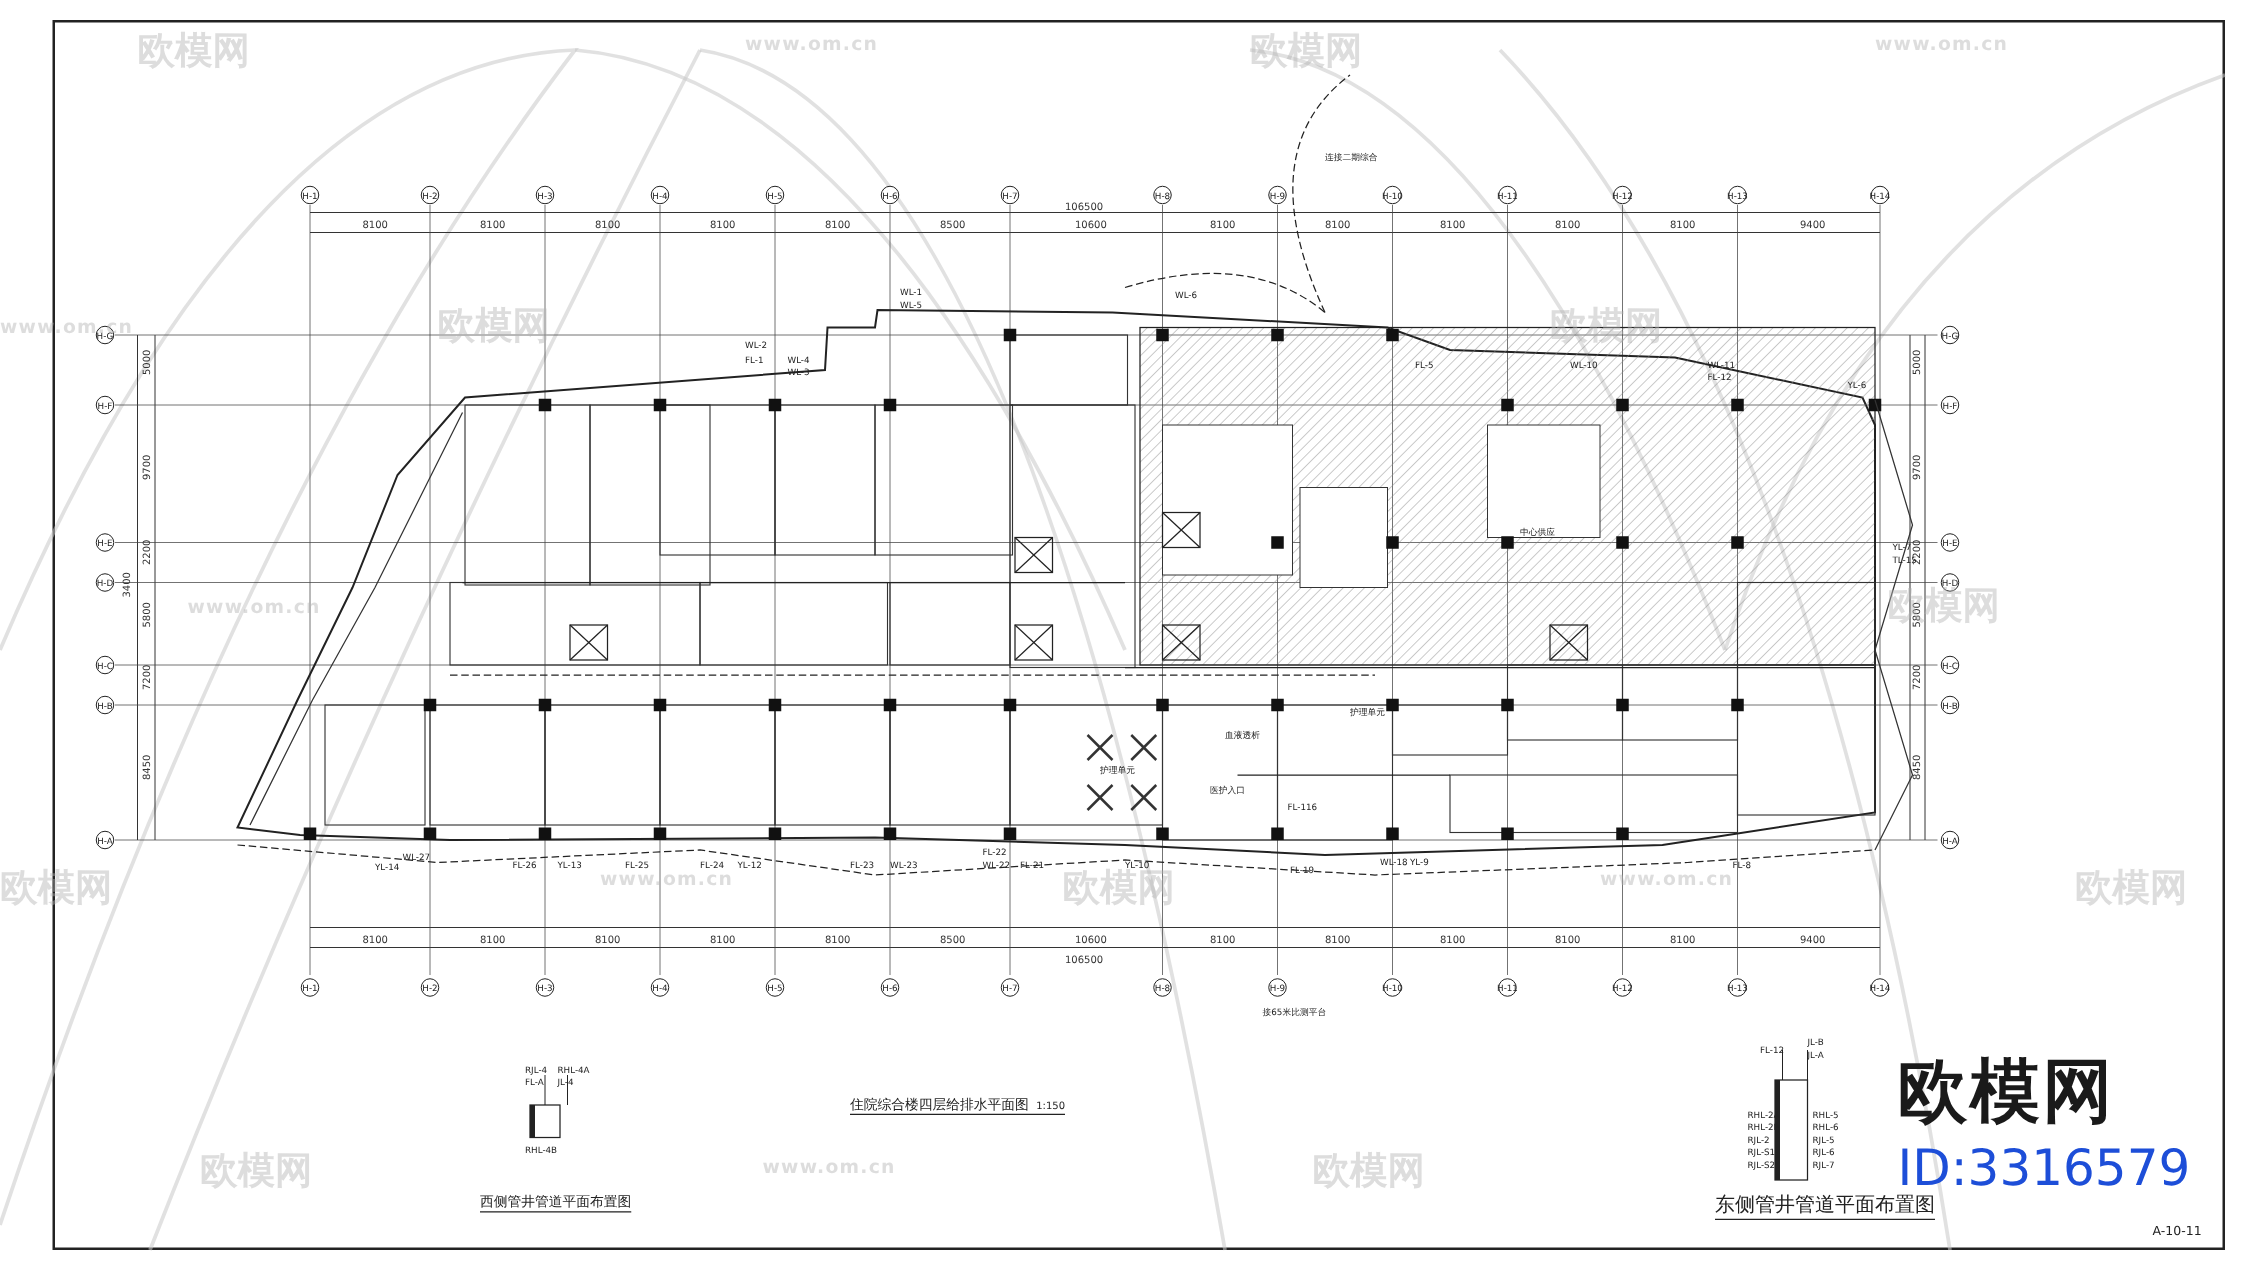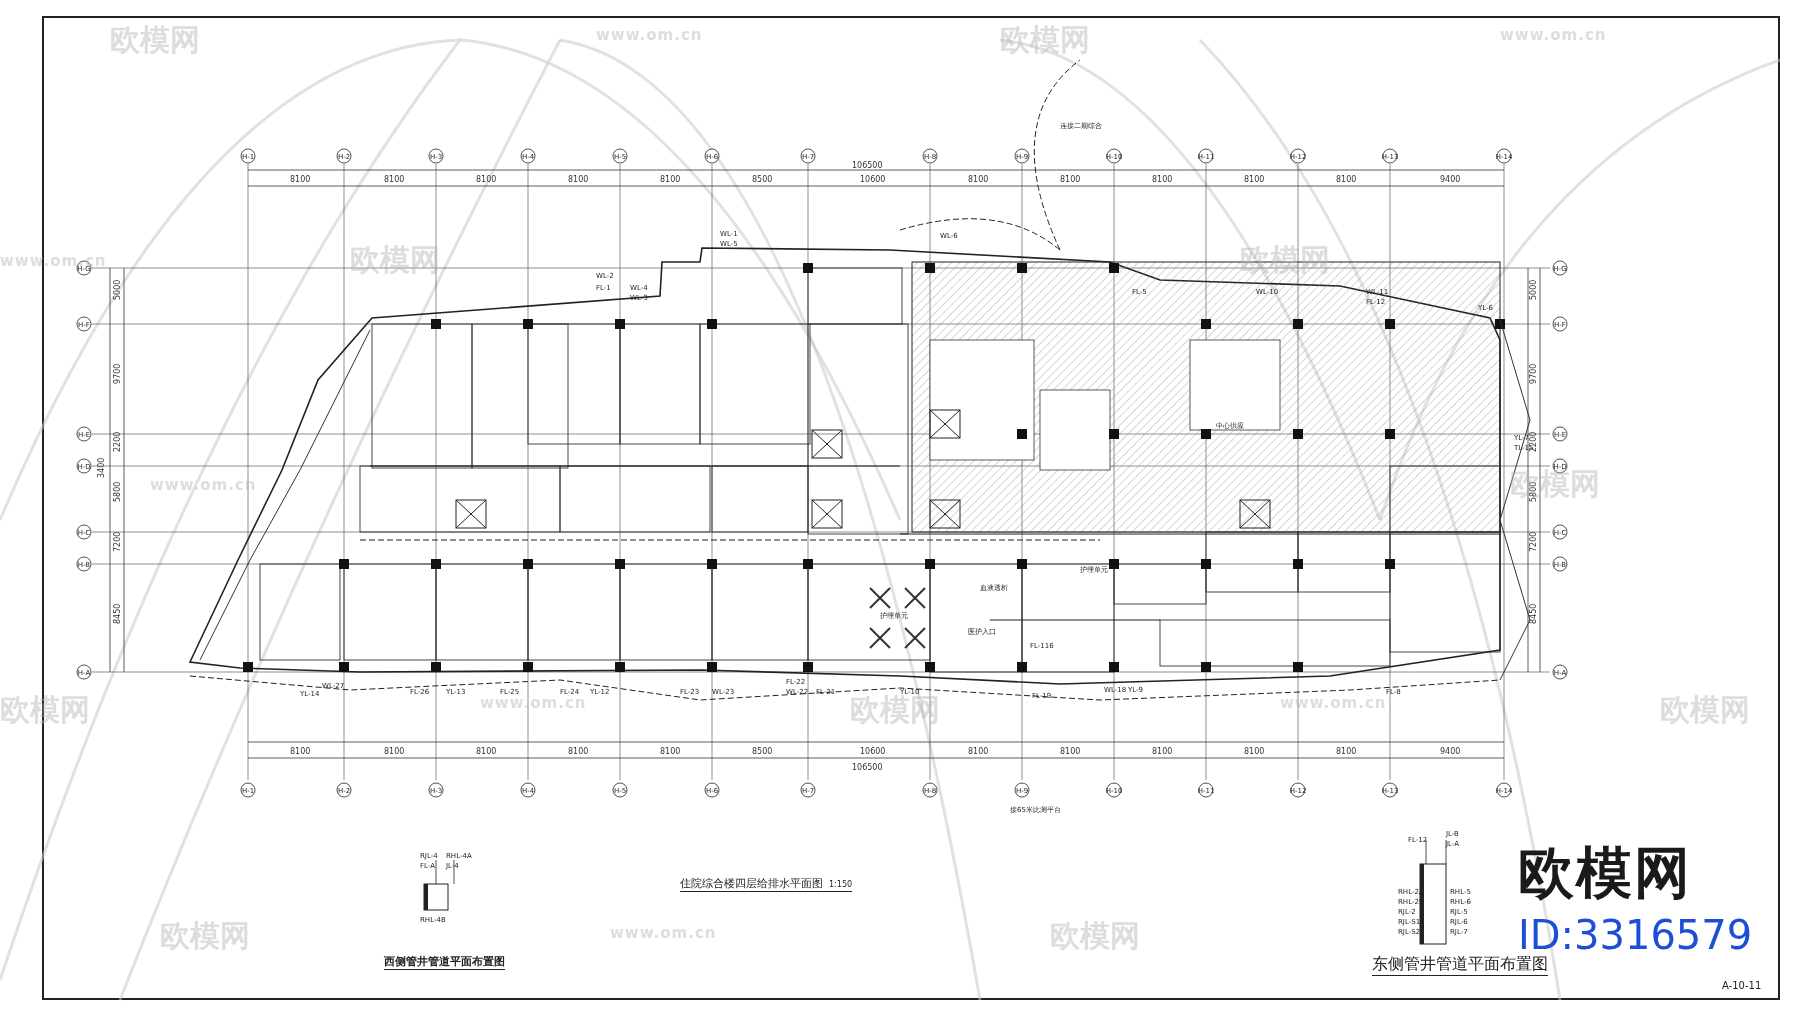--- a/index.html
+++ b/index.html
@@ -2,21 +2,21 @@
 <html><head>
 <meta charset="utf-8">
 <style>
   html,body{margin:0;padding:0;background:#ffffff;}
   body{width:1800px;height:1016px;position:relative;overflow:hidden;font-family:"DejaVu Sans",sans-serif;}
   .frame{position:absolute;left:42px;top:16px;width:1738px;height:984px;border:2px solid #222;box-sizing:border-box;}
   svg.plan{position:absolute;left:0;top:0;}
   .label{position:absolute;font-family:"DejaVu Sans",sans-serif;color:#222;white-space:nowrap;text-align:center;}
   .title-main{left:680px;top:876px;font-size:11px;border-bottom:1px solid #222;}
   .title-scale{font-size:8px;margin-left:6px;}
-  .title-west{left:384px;top:954px;font-size:11px;border-bottom:1px solid #222;font-weight:bold;}
+  .title-west{left:384px;top:954px;font-size:11px;border-bottom:1px solid #222;}
   .title-east{left:1372px;top:954px;font-size:16px;border-bottom:1px solid #222;}
   .sheet-no{left:1722px;top:980px;font-size:10px;}
   .brand{position:absolute;left:1518px;top:836px;font-family:"DejaVu Sans",sans-serif;font-weight:bold;font-size:56px;color:#1a1a1a;letter-spacing:2px;}
   .brand-id{position:absolute;left:1518px;top:912px;font-family:"DejaVu Sans",sans-serif;font-size:40px;color:#1d4ed8;text-align:right;}
   .wm{position:absolute;font-family:"DejaVu Sans",sans-serif;color:rgba(180,180,180,0.45);font-weight:bold;pointer-events:none;}
   .wm-cn{font-size:30px;}
   .wm-url{font-size:15px;letter-spacing:1px;}
   .dim{font-size:8px;fill:#333;font-family:"DejaVu Sans",sans-serif;}
   .axis-txt{font-size:7px;fill:#222;font-family:"DejaVu Sans",sans-serif;}
   .room{font-size:7px;fill:#222;font-family:"DejaVu Sans",sans-serif;}

